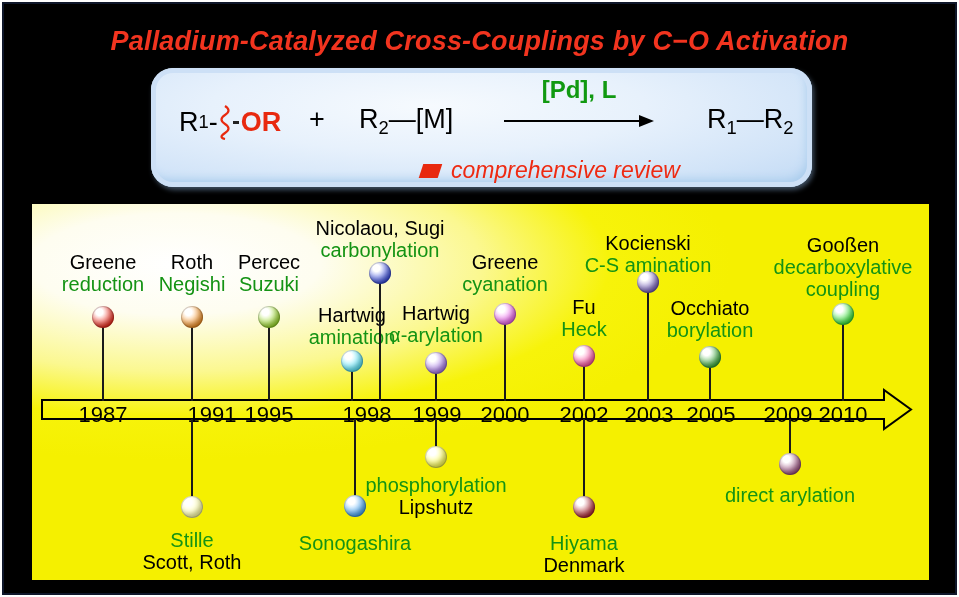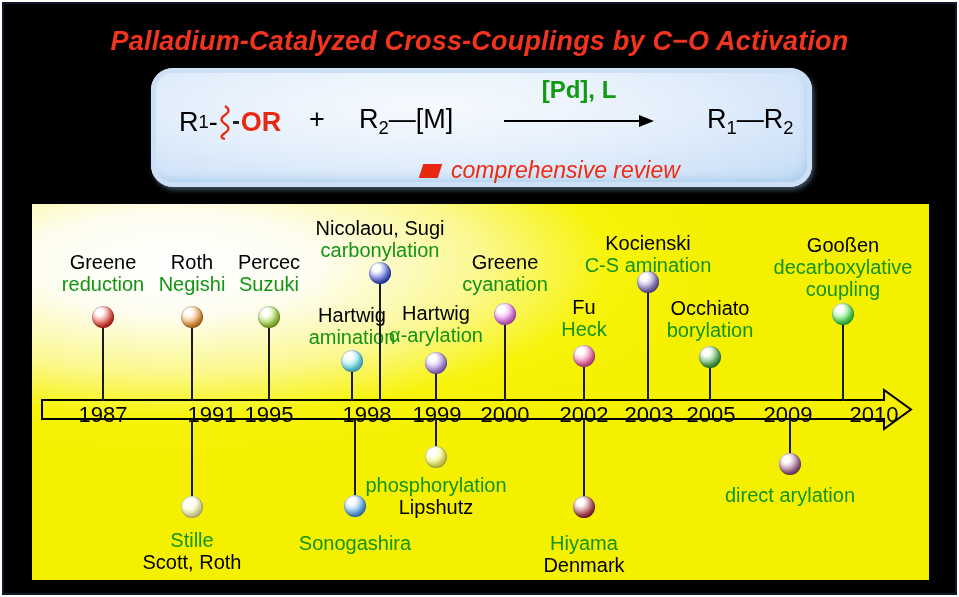--- a/index.html
+++ b/index.html
@@ -106,21 +106,21 @@
         <div class="year-label" style="left: 71px; top: 198px;">1987</div>
         <div class="year-label" style="left: 160px; top: 198px; margin-left: 20px;">1991</div>
         <div class="year-label" style="left: 237px; top: 198px;">1995</div>
         <div class="year-label" style="left: 335px; top: 198px;">1998</div>
         <div class="year-label" style="left: 405px; top: 198px;">1999</div>
         <div class="year-label" style="left: 473px; top: 198px;">2000</div>
         <div class="year-label" style="left: 552px; top: 198px;">2002</div>
         <div class="year-label" style="left: 617px; top: 198px;">2003</div>
         <div class="year-label" style="left: 679px; top: 198px;">2005</div>
         <div class="year-label" style="left: 756px; top: 198px;">2009</div>
-        <div class="year-label" style="left: 811px; top: 198px; margin-left: 31px;">2010</div>
+        <div class="year-label" style="left: 811px; top: 198px;">2010</div>
       </div>
     <div id="events-layer">
         <div class="stick" style="left: 70px; top: 113px; height: 84px;"></div>
         <div class="ball" style="left: 60px; top: 102px; background: radial-gradient(circle at 34% 28%, rgb(255, 255, 255) 0%, rgb(255, 255, 255) 16%, rgb(241, 48, 34) 72%, rgb(241, 48, 34) 100%);"></div>
         <div class="event-label" style="left: 71px; top: 47px;">
           <div class="line-name">Greene</div>
           <div class="line-reaction">reduction</div>
         </div>
         <div class="stick" style="left: 159px; top: 113px; height: 84px;"></div>
         <div class="ball" style="left: 149px; top: 102px; background: radial-gradient(circle at 34% 28%, rgb(255, 255, 255) 0%, rgb(255, 255, 255) 16%, rgb(247, 148, 40) 72%, rgb(247, 148, 40) 100%);"></div>

